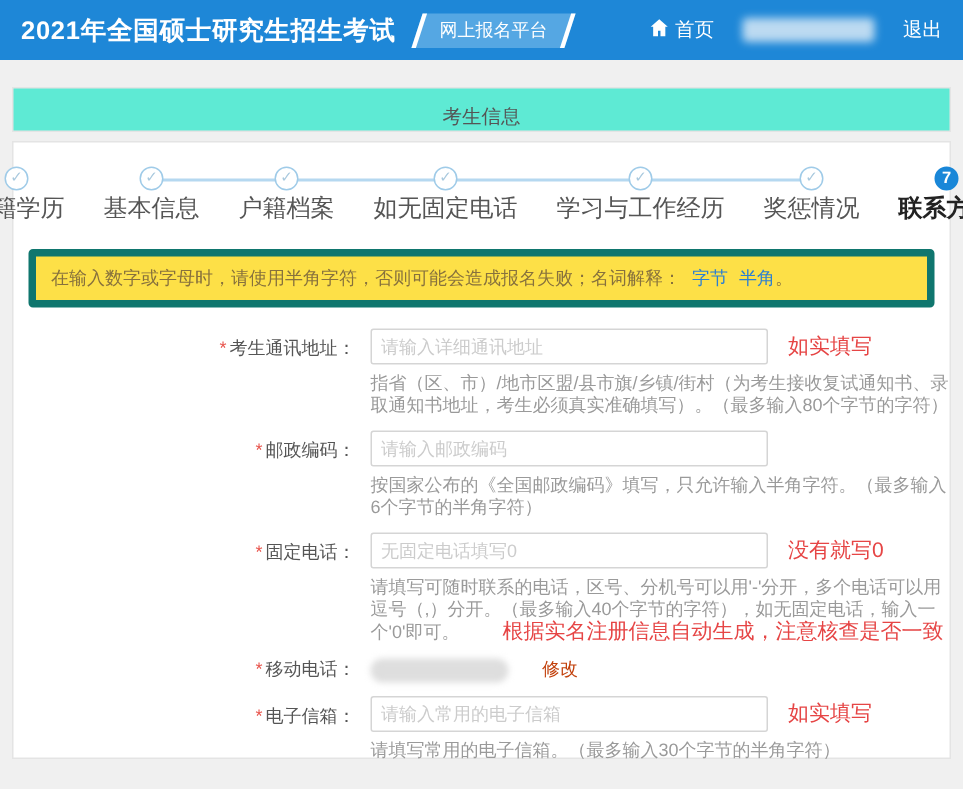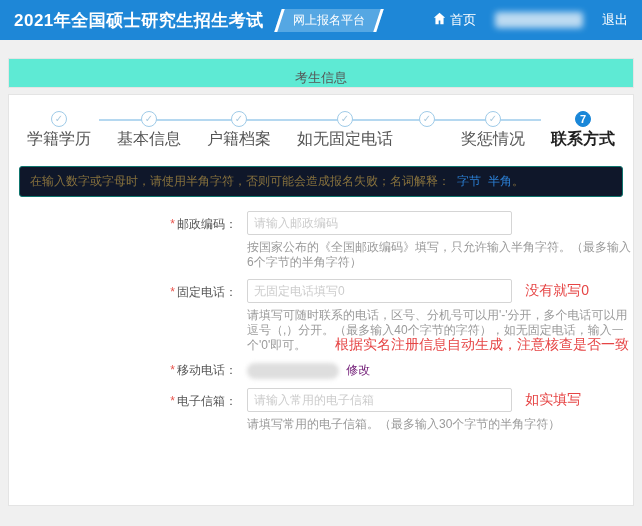--- a/index.html
+++ b/index.html
@@ -56,22 +56,22 @@
     border:1px solid #9fcbe8; color:#a9c9de; font-size:10px;
     line-height:14px; text-align:center;
   }
   .step.active .step-circle {
     background:#1a87d8; border-color:#1a87d8; color:#fff; font-size:11px; font-weight:bold;
   }
   .step-label { margin-top:2px; font-size:16px; color:#555; white-space:nowrap; }
   .step.active .step-label { font-weight:bold; color:#222; }
   
   .notice {
-    margin:0 10px 14px 10px; background:#0f172a; border:1px solid #0f766e;
-    border-radius:3px; padding:6px 10px; color:#87713d; font-size:12px;font-family:Liberation Serif, serif;
+    margin:0 10px 14px 10px; background:#fde047; border:5px solid #0f766e;
+    border-radius:3px; padding:6px 10px; color:#87713d; font-size:12px;
   }
   .notice a { color:#2b7fd4; text-decoration:none; margin-left:4px; cursor:pointer; }
   
   .form-row { display:flex; margin-bottom:9px; }
   .fr-label {
     width:238px; text-align:right; padding-right:10px; padding-top:5px;
     color:#555; white-space:nowrap;
   }
   .req { color:#e8554d; margin-right:2px; }
   .fr-content { flex:1; position:relative; }
@@ -84,21 +84,21 @@
   .annotation { color:#e64545; font-size:14px; margin-left:10px; vertical-align:middle; }
   .help { color:#9a9a9a; font-size:12px; line-height:15px; max-width:400px; margin-top:5px; }
   .annotation-overlay {
     position:absolute; left:88px; bottom:-1px; color:#e64545; font-size:14px; white-space:nowrap;
   }
   .mobile-row .fr-label { padding-top:0; }
   .mobile-blur {
     display:inline-block; width:92px; height:16px; background:#dedede;
     border-radius:8px; filter:blur(2px); vertical-align:middle;
   }
-  .edit-link { color:#701a75; text-decoration:none; margin-left:4px; font-size:12px; cursor:pointer; vertical-align:middle; }
+  .edit-link { color:#c2410c; text-decoration:none; margin-left:19px; font-size:12px; cursor:pointer; vertical-align:middle; }
 </style>
 </head>
 <body>
 
 <div class="header">
   <div class="header-title">2021年全国硕士研究生招生考试</div>
   <div class="header-badge">
     <span>网上报名平台</span>
   </div>
   <div class="header-spacer"></div>
@@ -134,39 +134,48 @@
     <div class="step done">
       <div class="step-circle">✓</div>
       <div class="step-label">户籍档案</div>
     </div>
     <div class="step done">
       <div class="step-circle">✓</div>
       <div class="step-label">如无固定电话</div>
     </div>
     <div class="step done">
       <div class="step-circle">✓</div>
+      <div class="step-label">学习与工作经历</div>
     </div>
     <div class="step done">
       <div class="step-circle">✓</div>
       <div class="step-label">奖惩情况</div>
     </div>
     <div class="step active">
       <div class="step-circle">7</div>
       <div class="step-label">联系方式</div>
     </div>
   </div>
 
   <div class="notice">
     <span>在输入数字或字母时，请使用半角字符，否则可能会造成报名失败；名词解释：</span>
     <a>字节</a>
     <a>半角</a><span>。</span>
   </div>
 
   <div class="form">
 
+    <div class="form-row">
+      <div class="fr-label"><span class="req">*</span><span>考生通讯地址：</span></div>
+      <div class="fr-content">
+        <input class="text-input" type="text" placeholder="请输入详细通讯地址" style="">
+        <span class="annotation">如实填写</span>
+        <div class="help">指省（区、市）/地市区盟/县市旗/乡镇/街村（为考生接收复试通知书、录取通知书地址，考生必须真实准确填写）。（最多输入80个字节的字符）</div>
+      </div>
+    </div>
 
     <div class="form-row">
       <div class="fr-label"><span class="req">*</span><span>邮政编码：</span></div>
       <div class="fr-content">
         <input class="text-input" type="text" placeholder="请输入邮政编码" style="">
         <div class="help">按国家公布的《全国邮政编码》填写，只允许输入半角字符。（最多输入6个字节的半角字符）</div>
       </div>
     </div>
 
     <div class="form-row">

